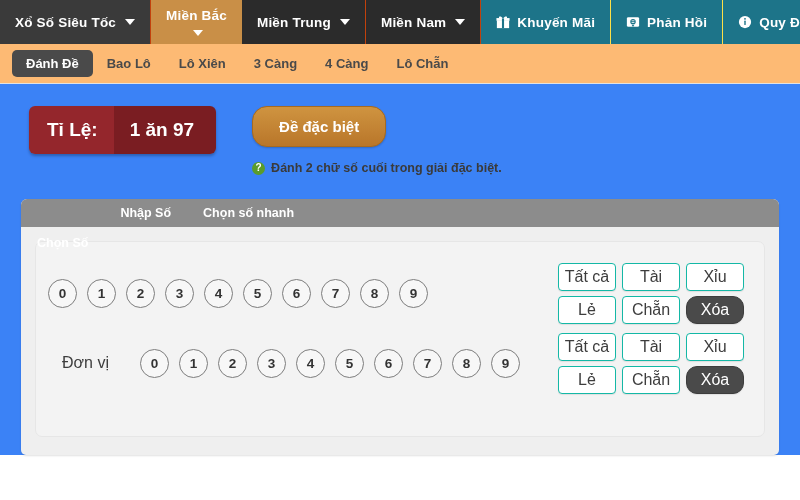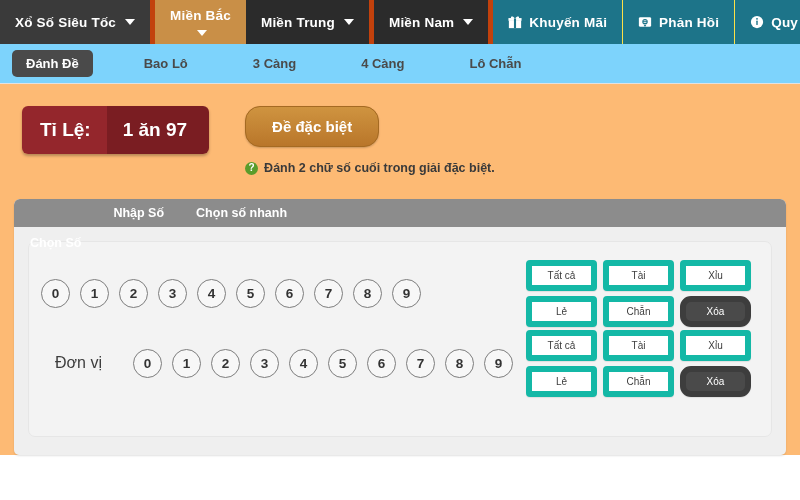--- a/index.html
+++ b/index.html
@@ -20,21 +20,21 @@
   .nav-item {
     display: flex; align-items: center; justify-content: center;
     gap: 7px;
     padding: 0 15px;
     color: #ffffff;
     font-size: 13.5px;
     font-weight: bold;
     white-space: nowrap;
     letter-spacing: .2px;
     background: #333333;
-    border-right: 5px solid #c2410c;
+    border-right: 1px solid #c2410c;
   }
   .nav-item.first { background: #3a3a3a; }
   .nav-item.active { background: #c98f47; color: #fff; border-right: none; flex-direction: column; }
   .nav-item.dark { background: #2b2b2b; }
   .nav-item.teal { background: #1d7489; border-right: 1px solid #fde047; }
   .nav-item.teal.last { border-right: none; }
   .caret {
     display: inline-block;
     width: 0; height: 0;
     border-left: 5px solid transparent;
@@ -43,36 +43,35 @@
     margin-left: 2px;
   }
   .navicon { display: inline-flex; align-items: center; }
   .navicon svg { display: block; }
 
   
   .subtabs {
     display: flex; align-items: center;
     height: 40px;
     padding: 0 12px;
-    background: #7dd3fc;
+    background: #fdba74;
     border-bottom: 1px solid #e2e2e2;
-    gap: 37px;
   }
   .subtab {
     font-size: 13px;
     color: #4a4a4a;
     font-weight: bold;
     padding: 6px 14px;
     border-radius: 5px;
     white-space: nowrap;
   }
   .subtab.active { background: #4a4a4a; color: #ffffff; }
 
   
-  .body-area { position: relative; padding: 0 14px; background: #fdba74; }
+  .body-area { position: relative; padding: 0 21px; background: #3b82f6; }
 
   .row-ratio { display: flex; align-items: flex-start; padding-top: 22px; }
 
   .ratio-box {
     display: flex; align-items: stretch;
     height: 48px;
     border-radius: 6px;
     overflow: hidden;
     box-shadow: 0 2px 3px rgba(0,0,0,.28);
     margin-left: 8px;
@@ -176,26 +175,26 @@
     cursor: pointer;
   }
 
   .side-btns {
     margin-left: auto;
     display: flex; flex-direction: column; gap: 5px;
     padding-right: 8px;
   }
   .side-btn-row { display: flex; gap: 6px; }
   .sbtn {
-    width: 71px;
+    width: 58px;
     text-align: center;
-    font-size: 10px;
+    font-size: 16px;
     color: #3d3d3d;
     background: #ffffff;
-    border: 6px solid #14b8a6;
+    border: 1px solid #14b8a6;
     border-radius: 4px;
     padding: 4px 0;
     box-shadow: 0 1px 1px rgba(0,0,0,.08);
     cursor: pointer;
   }
   .sbtn.dark { background: #4a4a4a; color: #ffffff; border-color: #3d3d3d; border-radius: 11px; }
 </style>
 </head>
 <body>
 
@@ -250,20 +249,21 @@
             <circle cx="8" cy="4.4" r="1.05" fill="#1d7489"></circle>
           </svg>
         </span>
         <span>Quy Định</span>
       </div>
     </div>
 
   <div class="subtabs" id="subtabs">
       <div class="subtab active">Đánh Đề</div>
       <div class="subtab">Bao Lô</div>
+      <div class="subtab">Lô Xiên</div>
       <div class="subtab">3 Càng</div>
       <div class="subtab">4 Càng</div>
       <div class="subtab">Lô Chẵn</div>
     </div>
 
   <div class="body-area">
 
     <div class="row-ratio">
 
       <div class="ratio-box">

